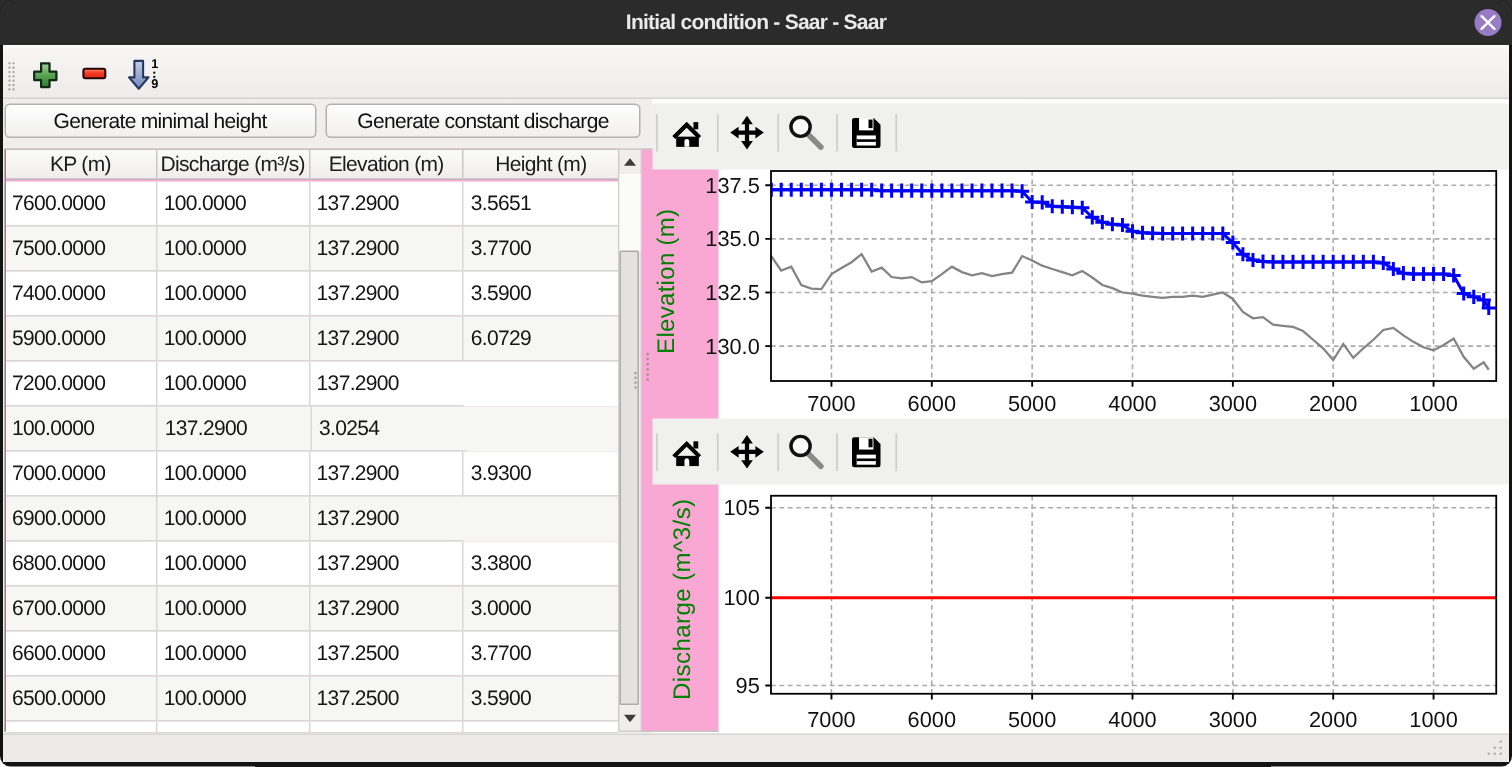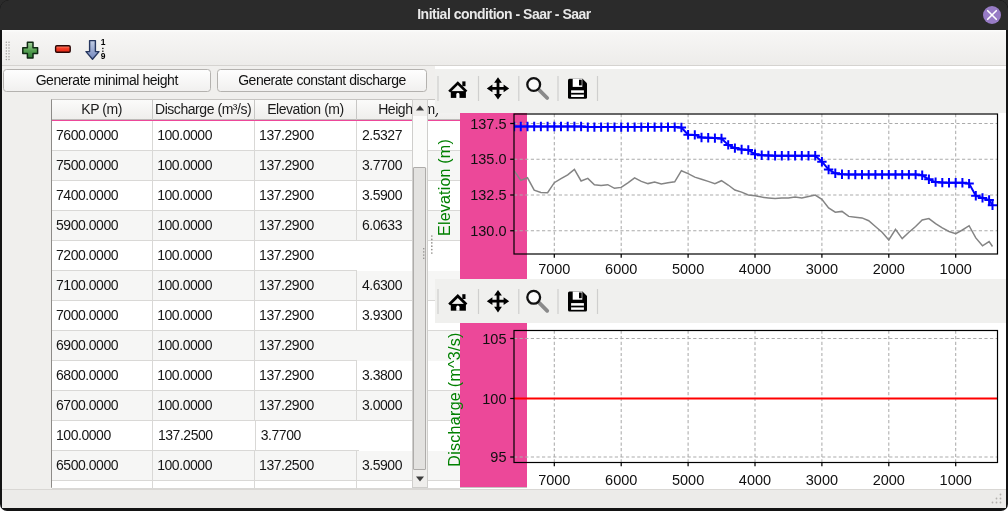--- a/index.html
+++ b/index.html
@@ -13,21 +13,21 @@
 #close { position:absolute; left:983px; top:6px; width:18px; height:18px;
   border-radius:50%; background:#977bc5; }
 #content { position:absolute; left:2px; top:30px; width:1004px; height:478px;
   background:#f0efed; }
 #tbstrip { position:absolute; left:2px; top:30px; width:1004px; height:36px;
   background:linear-gradient(#fcfcfb,#f7f6f5 8%,#edecea); border-bottom:1px solid #d5d3d0; }
 .btn { position:absolute; top:69px; height:23px; background:linear-gradient(#fefefe,#f1f0ef);
   border:1px solid #b4b2af; border-radius:3.5px; font-size:14px; letter-spacing:-0.45px; color:#111;
   text-align:center; line-height:21px; }
 #table { position:absolute; left:2.5px; top:99px; width:476px; height:388.5px;
-  background:#ec4899; border-top:1px solid #c6c4c1; border-bottom:1px solid #c6c4c1; border-left:1px solid #8d8b88;margin-left:48px; }
+  background:#f9a8d4; border-top:1px solid #c6c4c1; border-bottom:1px solid #c6c4c1; border-left:1px solid #8d8b88; }
 #thead { position:absolute; left:0; top:0; height:20px; width:408.5px; display:flex;
   background:linear-gradient(#fbfbfa,#efeeec); border-bottom:1px solid #bcbab7; }
 .hc { height:20px; line-height:19px; text-align:center; font-size:14px; letter-spacing:-0.45px; color:#1c1c1c;
   border-right:1px solid #c8c7c5; white-space:nowrap; }
 .hc:last-child { border-right:none; }
 #tbody { position:absolute; left:0; top:21px; width:408.5px; }
 .tr { display:flex; height:30px; background:#fff;align-items:center; }
 .tr.odd { background:#f6f6f5; }
 .td { height:30px; line-height:28px; font-size:14px; letter-spacing:-0.45px; color:#151515; padding-left:4.5px;
   border-right:1px solid #d9d8d6; border-bottom:1px solid #d9d8d6; }
@@ -109,50 +109,49 @@
         <div class="hc" style="width:101.2px">KP (m)</div>
         <div class="hc" style="width:101.9px">Discharge (m³/s)</div>
         <div class="hc" style="width:102.8px">Elevation (m)</div>
         <div class="hc" style="width:102.4px">Height (m)</div>
       </div>
       <div id="tbody">
         <div class="tr">
           <div class="td" style="width:101.2px">7600.0000</div>
           <div class="td" style="width:101.9px">100.0000</div>
           <div class="td" style="width:102.8px">137.2900</div>
-          <div class="td" style="width:102.4px">2.5327</div>
+          <div class="td" style="width:102.4px">3.5651</div>
         </div>
         <div class="tr odd">
           <div class="td" style="width:101.2px">7500.0000</div>
           <div class="td" style="width:101.9px">100.0000</div>
           <div class="td" style="width:102.8px">137.2900</div>
           <div class="td" style="width:102.4px">3.7700</div>
         </div>
         <div class="tr">
           <div class="td" style="width:101.2px">7400.0000</div>
           <div class="td" style="width:101.9px">100.0000</div>
           <div class="td" style="width:102.8px">137.2900</div>
           <div class="td" style="width:102.4px">3.5900</div>
         </div>
         <div class="tr odd">
           <div class="td" style="width:101.2px">5900.0000</div>
           <div class="td" style="width:101.9px">100.0000</div>
           <div class="td" style="width:102.8px">137.2900</div>
-          <div class="td" style="width:102.4px">6.0633</div>
+          <div class="td" style="width:102.4px">6.0729</div>
         </div>
         <div class="tr">
           <div class="td" style="width:101.2px">7200.0000</div>
           <div class="td" style="width:101.9px">100.0000</div>
           <div class="td" style="width:102.8px">137.2900</div>
         </div>
         <div class="tr odd">
-          <div class="td" style="width:101.2px">7100.0000</div>
-          <div class="td" style="width:101.9px">100.0000</div>
-          <div class="td" style="width:102.8px">137.2900</div>
-          <div class="td" style="width:102.4px">4.6300</div>
+          <div class="td" style="width:101.9px">100.0000</div>
+          <div class="td" style="width:102.8px">137.2900</div>
+          <div class="td" style="width:102.4px">3.0254</div>
         </div>
         <div class="tr">
           <div class="td" style="width:101.2px">7000.0000</div>
           <div class="td" style="width:101.9px">100.0000</div>
           <div class="td" style="width:102.8px">137.2900</div>
           <div class="td" style="width:102.4px">3.9300</div>
         </div>
         <div class="tr odd">
           <div class="td" style="width:101.2px">6900.0000</div>
           <div class="td" style="width:101.9px">100.0000</div>
@@ -164,20 +163,21 @@
           <div class="td" style="width:102.8px">137.2900</div>
           <div class="td" style="width:102.4px">3.3800</div>
         </div>
         <div class="tr odd">
           <div class="td" style="width:101.2px">6700.0000</div>
           <div class="td" style="width:101.9px">100.0000</div>
           <div class="td" style="width:102.8px">137.2900</div>
           <div class="td" style="width:102.4px">3.0000</div>
         </div>
         <div class="tr">
+          <div class="td" style="width:101.2px">6600.0000</div>
           <div class="td" style="width:101.9px">100.0000</div>
           <div class="td" style="width:102.8px">137.2500</div>
           <div class="td" style="width:102.4px">3.7700</div>
         </div>
         <div class="tr odd">
           <div class="td" style="width:101.2px">6500.0000</div>
           <div class="td" style="width:101.9px">100.0000</div>
           <div class="td" style="width:102.8px">137.2500</div>
           <div class="td" style="width:102.4px">3.5900</div>
         </div>

